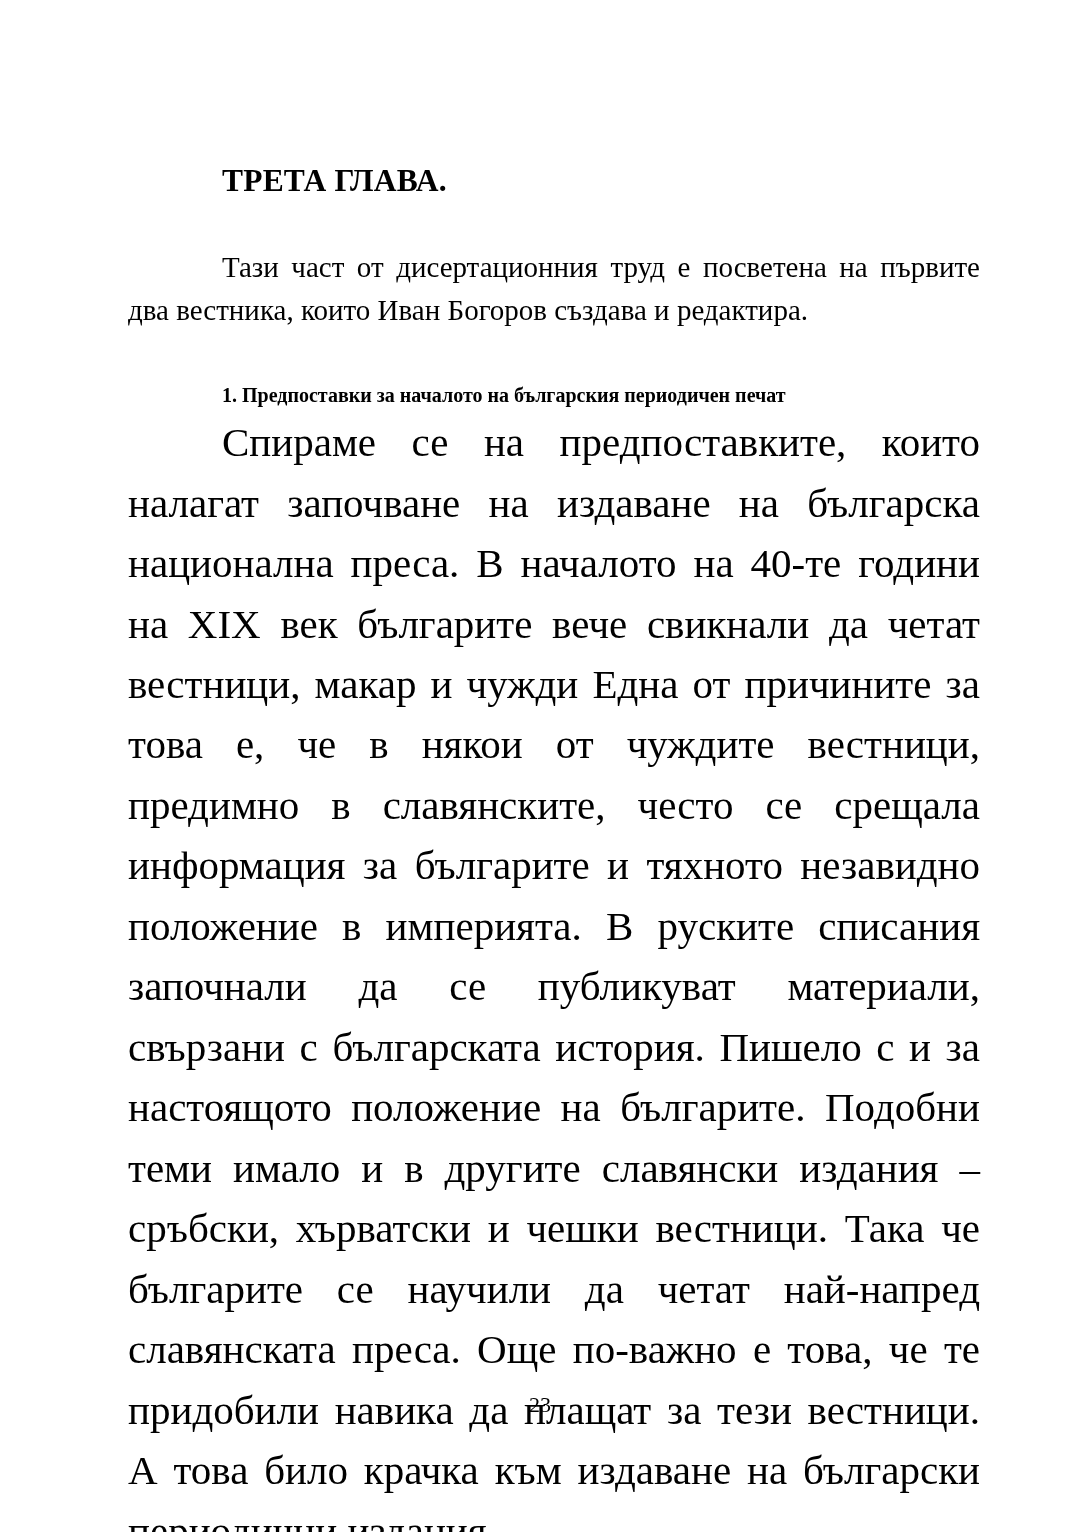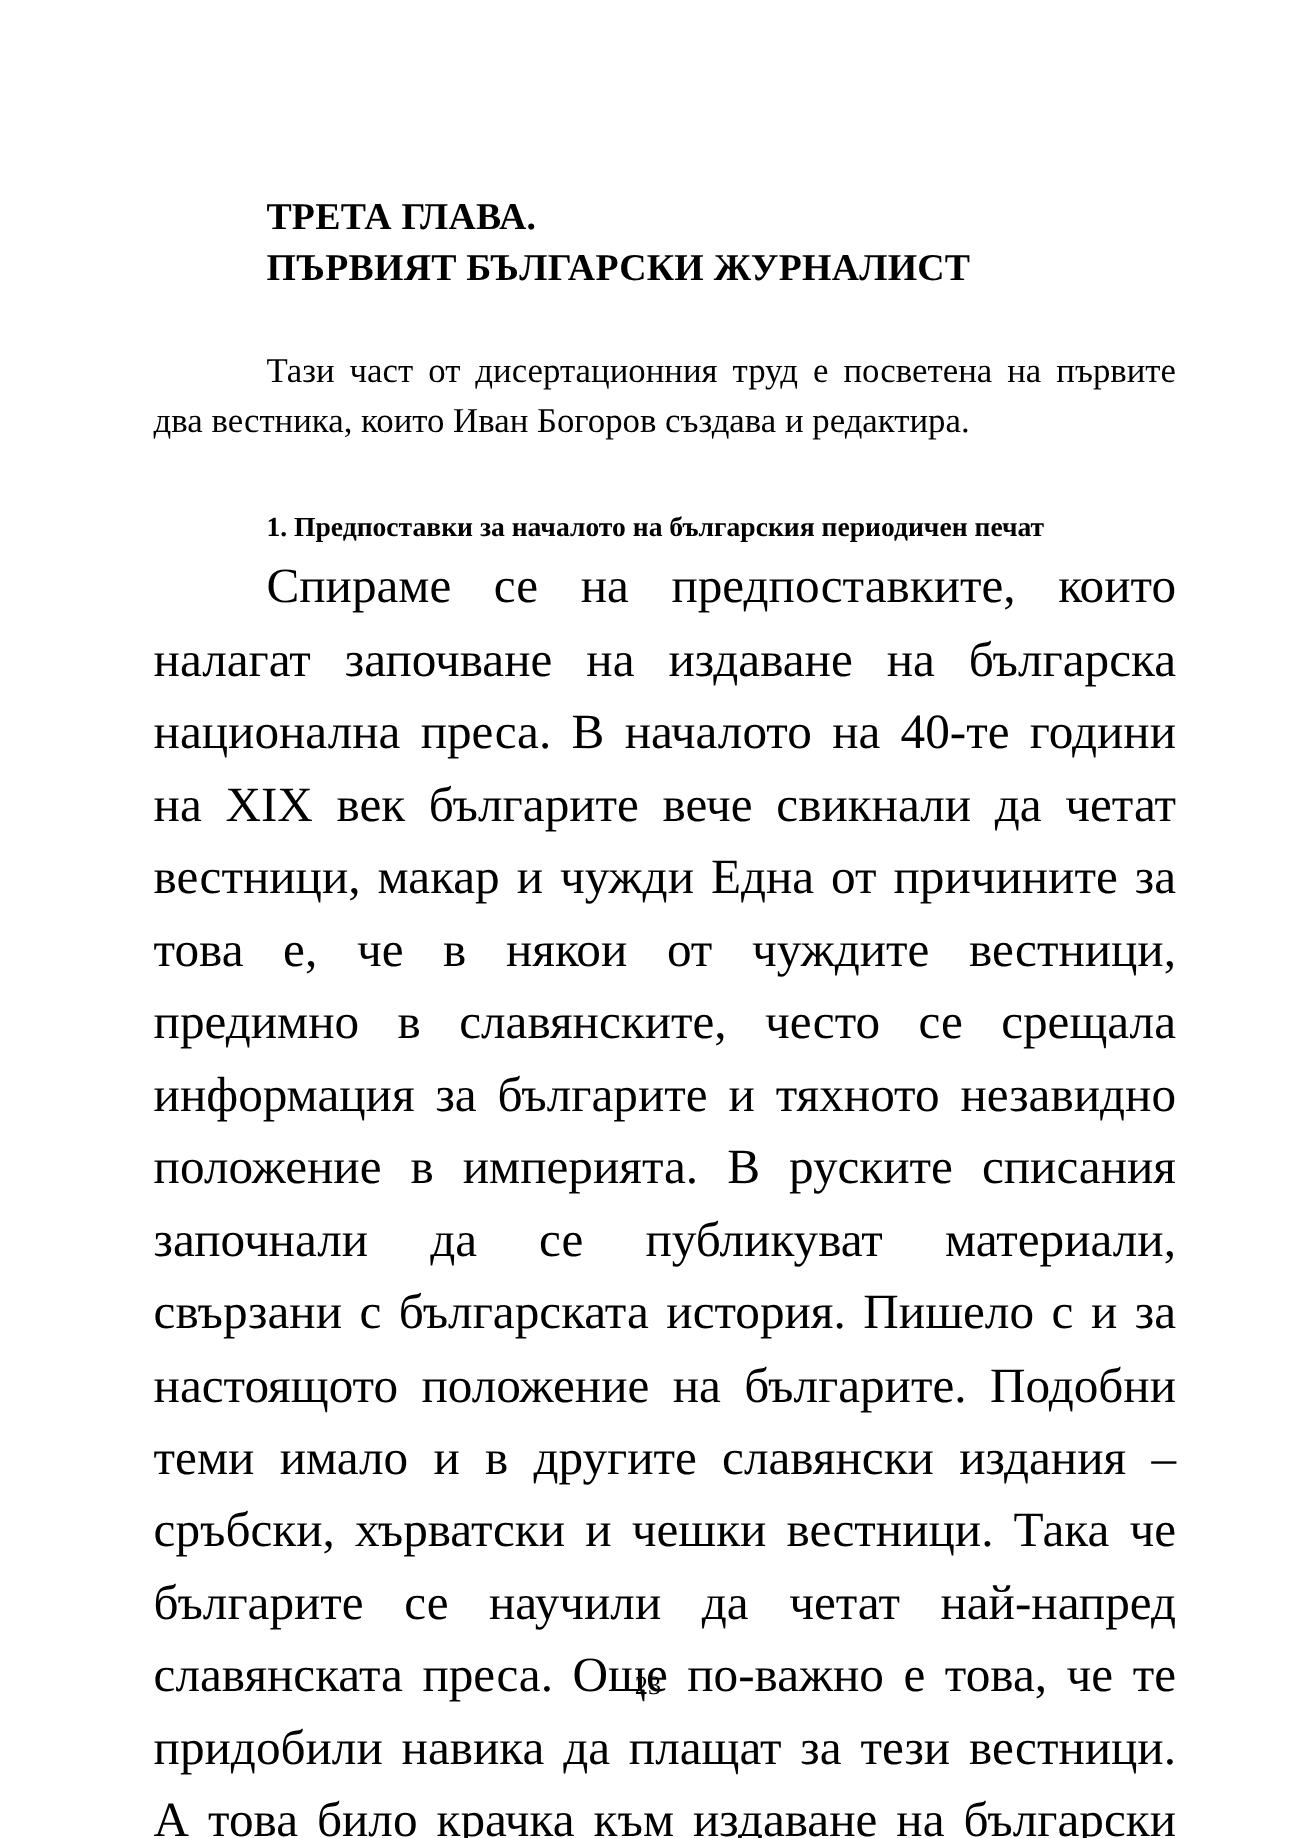--- a/index.html
+++ b/index.html
@@ -39,21 +39,21 @@
   .intro-para {
     font-size: 29px;
     line-height: 1.47;
     text-align: justify;
     text-justify: inter-word;
     margin: 44px 0 0 0;
     text-indent: 94px;
     hyphens: manual;
   }
   .section-heading {
-    font-size: 23px;
+    font-size: 20px;
     font-weight: bold;
     line-height: 1.45;
     text-align: justify;
     margin: 50px 0 0 0;
     text-indent: 94px;
   }
   .body-para {
     font-size: 41px;
     line-height: 1.475;
     text-align: justify;
@@ -71,21 +71,20 @@
     font-family: "Liberation Serif", "DejaVu Serif", serif;
   }
 </style>
 </head>
 <body>
 
 <div class="page">
 
   <h1 class="chapter-heading">
     <span>ТРЕТА ГЛАВА.</span>
-    <span class="line2">ПЪРВИЯТ БЪЛГАРСКИ ЖУРНАЛИСТ</span>
   </h1>
 
   <p class="intro-para">Тази част от дисертационния труд е посветена на първите два вестника, които Иван Богоров създава и редактира.</p>
 
   <p class="section-heading">1. Предпоставки за началото на българския периодичен печат</p>
 
   <p class="body-para">Спираме се на предпоставките, които налагат започване на издаване на българска национална преса. В началото на 40-те години на XIX век българите вече свикнали да четат вестници, макар и чужди Една от причините за това е, че в някои от чуждите вестници, предимно в славянските, често се срещала информация за българите и тяхното незавидно положение в империята. В руските списания започнали да се публикуват материали, свързани с българската история. Пишело с и за настоящото положение на българите. Подобни теми имало и в другите славянски издания – сръбски, хърватски и чешки вестници. Така че българите се научили да четат най-напред славянската преса. Още по-важно е това, че те придобили навика да плащат за тези вестници. А това било крачка към издаване на български периодични издания.</p>
 
 </div>
 

